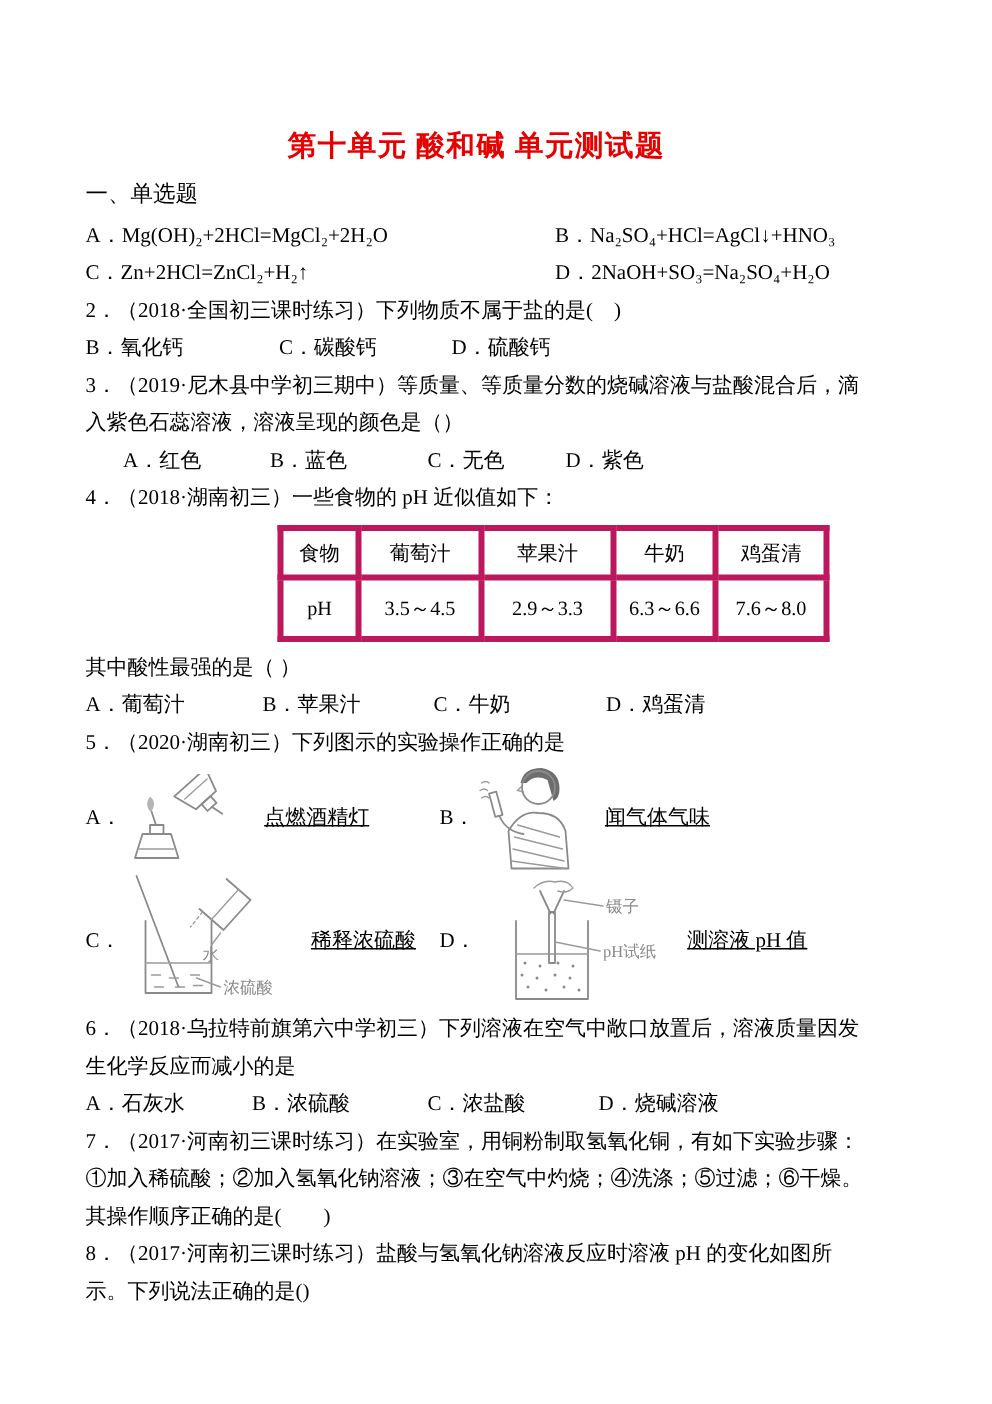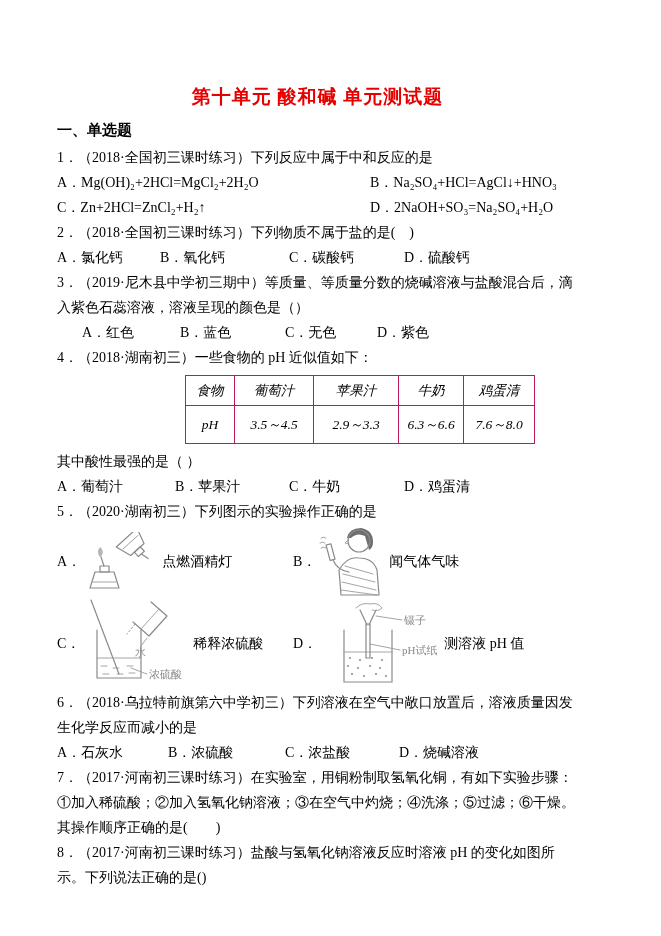--- a/index.html
+++ b/index.html
@@ -6,67 +6,65 @@
   body{
     width:661px;height:936px;overflow:hidden;
     font-family:"Liberation Serif","DejaVu Serif",serif;
     font-size:14px;color:#000;
   }
   .page{padding:84px 83px 0 57px;box-sizing:border-box;width:661px;}
   .title{
     font-size:19px;font-weight:bold;text-align:center;
     margin:0 0 8px 0;color:#e60000;letter-spacing:1px;
   }
-  .section{font-size:15px;font-weight:bold;margin:0 0 3px 0;line-height:24px;}
+  .section{font-size:15px;font-weight:normal;margin:0 0 3px 0;line-height:24px;}
   .stem{margin:0;line-height:25px;}
   .row{display:flex;line-height:25px;}
   .row2 .c1{width:313px;}
   .q2o .o1{width:103px}.q2o .o2{width:129px}.q2o .o3{width:115px}
   .q3o{padding-left:25px}.q3o .o1{width:98px}.q3o .o2{width:105px}.q3o .o3{width:92px}
   .q4o .o1{width:118px}.q4o .o2{width:114px}.q4o .o3{width:115px}
   .q6o .o1{width:111px}.q6o .o2{width:117px}.q6o .o3{width:114px}
   .q7o .o1{width:113px}.q7o .o2{width:112px}.q7o .o3{width:110px}
   table.ph{
     border-collapse:collapse;margin:5px 0 5px 128px;
     text-align:center;font-size:13.5px;
   }
-  table.ph td{border:1px solid #be185d;padding:0 4px;font-style:italic;}
+  table.ph td{border:4px solid #be185d;padding:0 4px;}
   table.ph tr.hd td{height:29px;}
   table.ph tr.vl td{height:37px;}
   .cw0{width:40px}.cw1{width:70px}.cw2{width:76px}.cw3{width:56px}.cw4{width:62px}
   .q5row{display:flex;align-items:center;margin:2px 0;line-height:25px;}
   .q5pair{display:flex;align-items:center;}
   .q5pair.left{width:236px;}
   .q5pair .letter{margin-right:3px;}
-  .q5pair .cap{margin-left:6px;white-space:nowrap;}
+  .q5pair .cap{margin-left:20px;white-space:nowrap;text-decoration:underline;}
   .sk{stroke:#8a8a8a;stroke-width:1.2;fill:none;stroke-linecap:round;stroke-linejoin:round;}
   .skthin{stroke:#9a9a9a;stroke-width:0.9;fill:none;stroke-linecap:round;}
   .sklabel{fill:#8a8a8a;font-size:11px;font-family:"Liberation Serif","DejaVu Serif",serif;}
 </style>
 </head>
 <body>
 
 <div class="page">
 
   <h1 class="title" style="color: rgb(230, 0, 0);">第十单元 酸和碱 单元测试题</h1>
   <div class="section">一、单选题</div>
 
-  <p class="stem">1．（2018·全国初三课时练习）下列反应中属于中和反应的是</p>
   <div class="row row2">
     <span class="c1">A．Mg(OH)₂+2HCl=MgCl₂+2H₂O</span>
     <span>B．Na₂SO₄+HCl=AgCl↓+HNO₃</span>
   </div>
   <div class="row row2">
     <span class="c1">C．Zn+2HCl=ZnCl₂+H₂↑</span>
     <span>D．2NaOH+SO₃=Na₂SO₄+H₂O</span>
   </div>
 
   <p class="stem">2．（2018·全国初三课时练习）下列物质不属于盐的是(　)</p>
   <div class="row q2o">
-    <span class="o1">A．氯化钙</span>
     <span class="o2">B．氧化钙</span>
     <span class="o3">C．碳酸钙</span>
     <span>D．硫酸钙</span>
   </div>
 
   <p class="stem">3．（2019·尼木县中学初三期中）等质量、等质量分数的烧碱溶液与盐酸混合后，滴入紫色石蕊溶液，溶液呈现的颜色是（）</p>
   <div class="row q3o">
     <span class="o1">A．红色</span>
     <span class="o2">B．蓝色</span>
     <span class="o3">C．无色</span>

